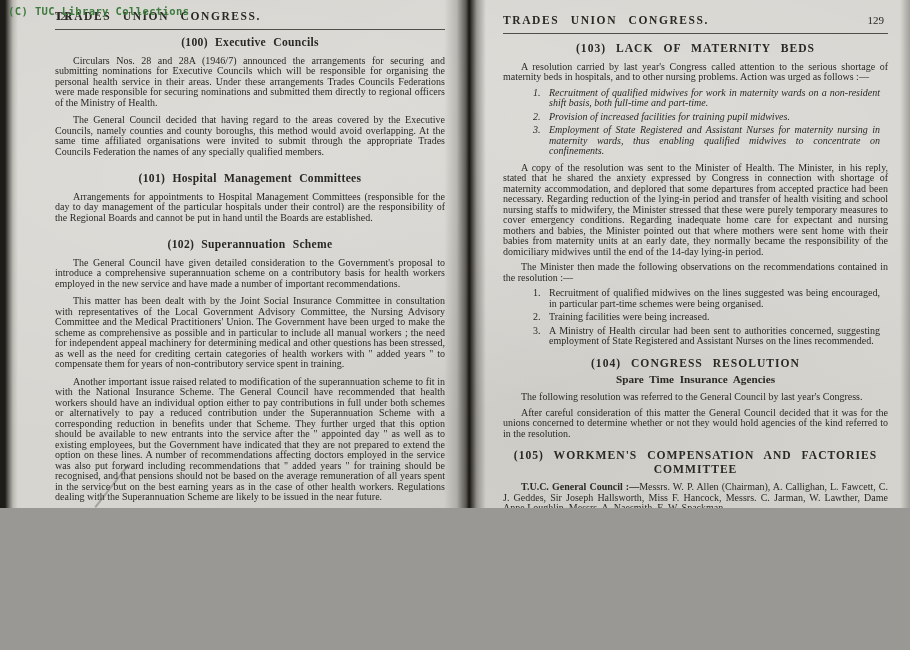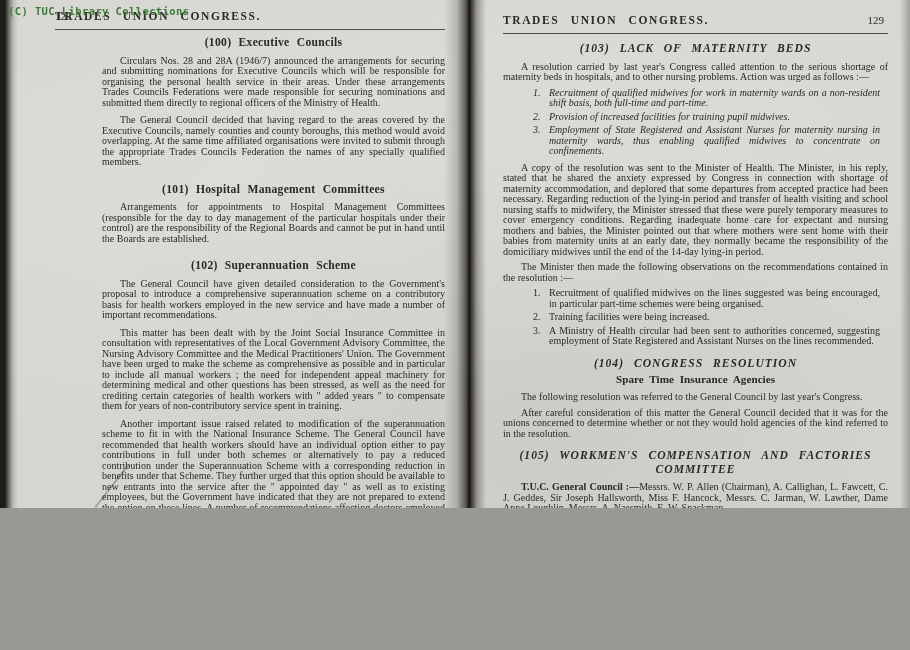--- a/index.html
+++ b/index.html
@@ -35,26 +35,26 @@
   .pagenum{position:absolute;top:0;font-weight:normal;font-size:11px;}
   .pagenum.pn-left{left:0;}
   .pagenum.pn-right{right:4px;}
   .headrule{border:none;border-top:1.4px solid #504e48;margin:3px 0 0 0;}
 
   .content{text-align:justify;font-size:10px;line-height:10.5px;}
   .page-left .content{margin-top:6px;}
   .page-right .content{margin-top:8px;}
 
   .section{margin-top:10px;}
-  .page-left .section{margin-top:15px;margin-left:47px;}
+  .page-left .section{margin-top:15px;}
   .content .section:first-child{margin-top:0;}
 
   .heading{text-align:center;font-weight:bold;font-size:11.6px;line-height:13.5px;
     margin:0 0 6px 0;word-spacing:4px;letter-spacing:.3px;}
-  .heading.caps{letter-spacing:1px;word-spacing:6px;font-style:italic;}
+  .heading.caps{letter-spacing:1px;word-spacing:6px;}
   .subheading{text-align:center;font-weight:bold;font-size:11.2px;line-height:13px;
     margin:-3px 0 6px 0;word-spacing:3px;}
 
   .para{margin:0 0 5px 0;text-indent:18px;}
   .page-left .para{margin-bottom:7px;}
   .lead{font-weight:bold;}
 
   .list{margin:1px 8px 6px 30px;}
   .list.italic{font-style:italic;}
   .li{display:flex;margin-bottom:3px;}

